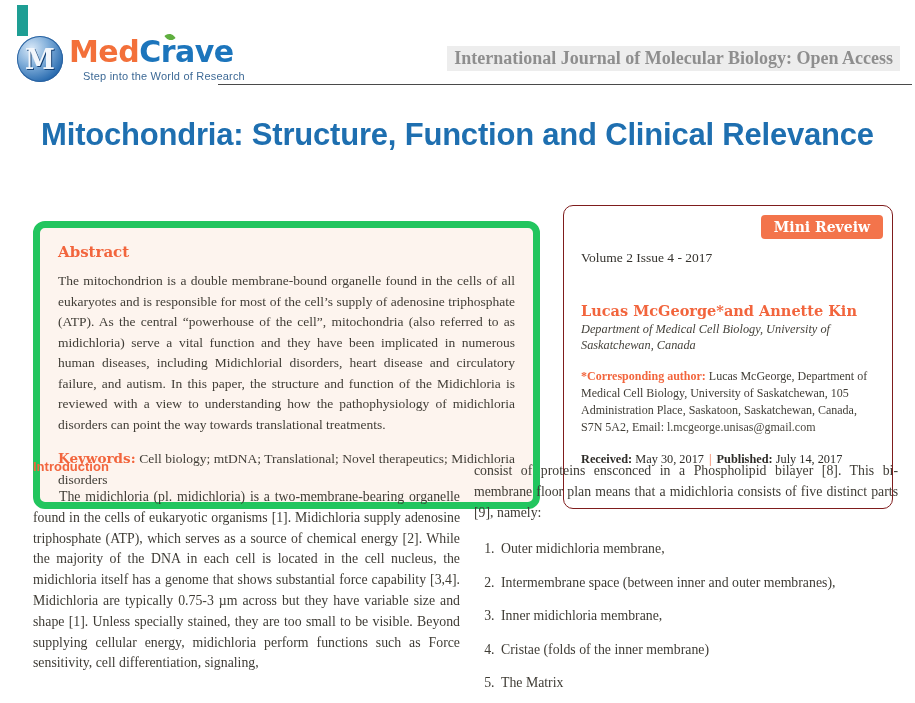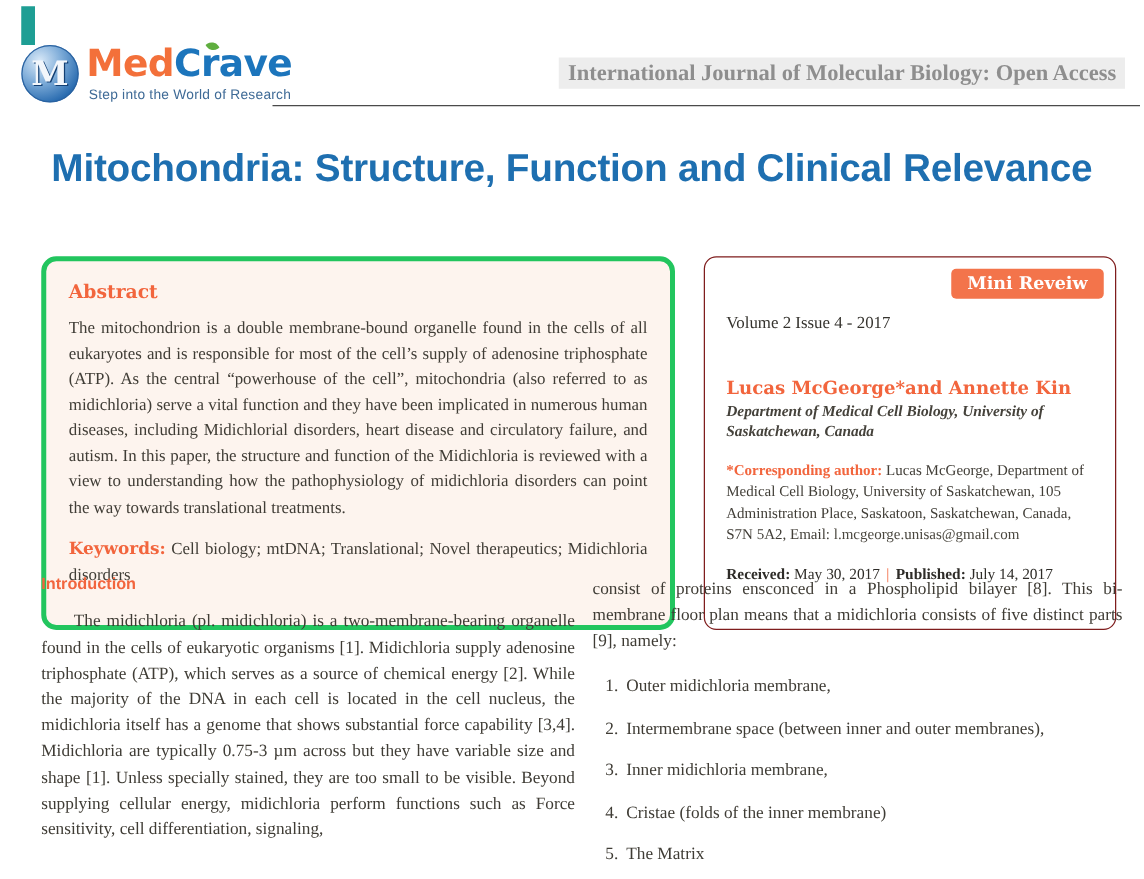--- a/index.html
+++ b/index.html
@@ -19,57 +19,58 @@
     background:radial-gradient(circle at 32% 28%, #d9e9f8 0%, #7fadd9 38%, #2a6cb0 75%, #154e8f 100%);
     display:flex; align-items:center; justify-content:center;
     font-family:"DejaVu Serif", serif; font-weight:bold; font-size:27px; color:#f2f6fb;
     text-shadow:1px 1px 0 #123f73; box-shadow:inset 0 0 0 1px #2a62a0;
   }
   .logo-text { margin-left:6px; position:relative; }
   .brand { font-family:"DejaVu Sans", sans-serif; font-weight:bold; font-size:30px; line-height:32px; letter-spacing:-0.5px; }
   .brand .med { color:#F3703A; }
   .brand .crave { color:#1C75BC; }
   .leaf { position:absolute; left:97px; top:-3px; width:8px; height:8px; background:#5fae3f; border-radius:0 80% 0 80%; transform:rotate(-35deg); }
-  .tagline { font-family:"Liberation Sans", sans-serif; font-size:11px; letter-spacing:0.2px; color:#3E6A96; margin:2px 0 0 2px; white-space:nowrap; }
+  .tagline { font-family:"Liberation Sans", sans-serif; font-size:11px; letter-spacing:0.2px; color:#3E6A96; margin:2px 0 0 14px; white-space:nowrap; }
   .header-rule { position:absolute; left:218px; right:3px; top:84px; border-top:1.5px solid #4a4a4a; }
   .journal-title {
     position:absolute; right:15px; top:46px; background:#ededed; color:#8e8e8e;
     font-family:Liberation Serif, serif; font-weight:bold; font-size:18px; padding:2px 7px; white-space:nowrap;
   }
 
   
   .article-title {
     position:absolute; top:117px; left:0; right:0; text-align:center;
     font-family:Liberation Sans, sans-serif; font-weight:bold; font-size:31px; letter-spacing:-0.2px;
     color:#1E6FB0;
   }
 
   
   .top-grid { position:absolute; top:205px; left:33px; right:22px; display:flex; gap:23px; align-items:stretch; }
   .abstract-box {
-    width:507px; flex:0 0 507px; background:#FDF4EE; border:4px solid #22c55e; border-radius:12px;
-    padding:15px 18px 30px;
+    width:507px; flex:0 0 507px; background:#FDF4EE; border:7px solid #22c55e; border-radius:12px;
+    padding:15px 18px 12px;
+    margin-top:16px;
   }
   .abstract-heading { font-family:"DejaVu Serif", serif; font-weight:bold; font-size:15px; color:#F2653D; margin-bottom:10px; }
   .abstract-body { font-size:13.5px; line-height:20.5px; text-align:justify; color:#403D36; margin-bottom:13px; }
   .keywords-line { font-size:13.5px; line-height:20.5px; text-align:justify; color:#403D36; }
   .kw-label { font-family:"DejaVu Serif", serif; font-weight:bold; color:#F2653D; }
 
   .info-box {
     flex:1 1 auto; position:relative; background:#ffffff; border:1px solid #7f1d1d; border-radius:10px;
     padding:44px 16px 12px 17px;
   }
   .badge {
     position:absolute; top:9px; right:9px; background:#F3744B; color:#ffffff;
     font-family:"DejaVu Serif", serif; font-weight:bold; font-size:14px;
     padding:4px 13px; border-radius:4px; white-space:nowrap;
   }
   .volume { font-size:13.5px; color:#35332e; margin-bottom:36px; }
   .authors { font-family:"DejaVu Serif", serif; font-weight:bold; font-size:14.5px; color:#F2653D; margin-bottom:2px; }
-  .affiliation { font-style:italic; font-size:12.3px; line-height:16px; color:#45423b; margin-bottom:15px;font-weight:bold; }
+  .affiliation { font-style:italic; font-size:12.3px; line-height:16px; color:#45423b; margin-bottom:15px; }
   .corresponding { font-size:12px; line-height:17px; text-align:left; color:#403D36; margin-bottom:16px; }
   .corr-label { font-weight:bold; color:#F2653D; }
   .email { color:#4a473f; text-decoration:none; }
   .dates { font-size:12.3px; color:#2e2c28; white-space:nowrap; }
   .date-label { font-weight:bold; }
   .date-sep { color:#F2653D; padding:0 2px; }
 
   
   .columns { position:absolute; top:459px; left:33px; right:17px; display:flex; gap:14px; }
   .col-left { flex:0 0 427px; width:427px; }

